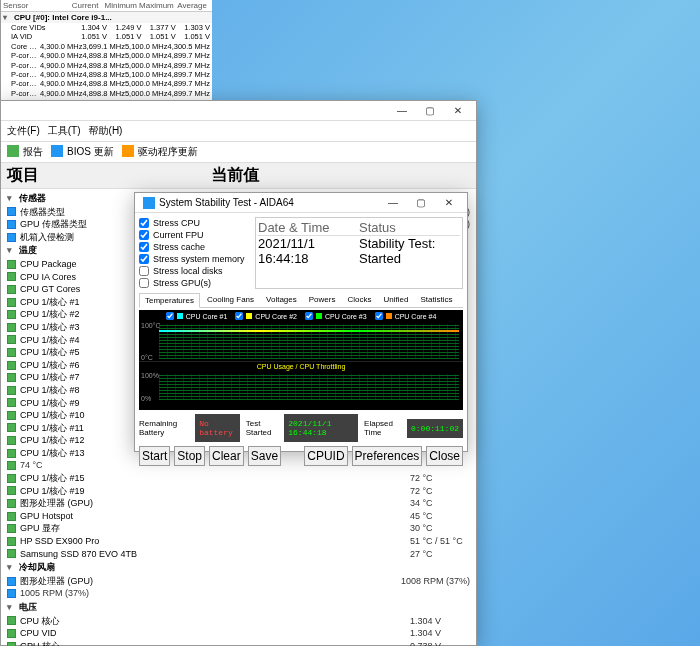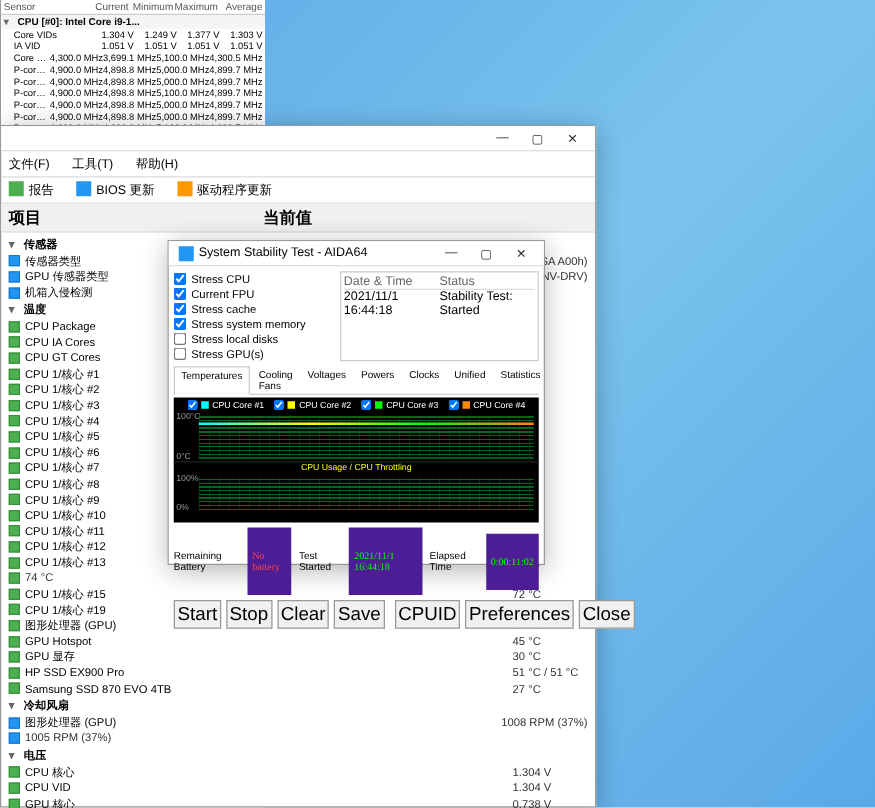--- a/index.html
+++ b/index.html
@@ -1,75 +1,75 @@
 <!DOCTYPE html>
 <html><head>
 <meta charset="utf-8">
 <style>
 * { margin: 0; padding: 0; box-sizing: border-box; font-family: "Segoe UI", Tahoma, sans-serif; }
 body { background: linear-gradient(135deg, #5aa8e8 0%, #7bc4ed 50%, #5aa8e8 100%); width: 700px; height: 646px; overflow: hidden; position: relative; font-size: 9px; }
 .window { position: absolute; background: #fff; border: 1px solid #999; box-shadow: 0 4px 20px rgba(0,0,0,0.3); }
 .titlebar { display: flex; align-items: center; justify-content: flex-end; height: 20px; background: #fff; padding: 0 4px; border-bottom: 1px solid #ddd; }
 .titlebar .btn { width: 28px; height: 16px; display: flex; align-items: center; justify-content: center; font-size: 10px; color: #333; cursor: pointer; }
-.toolbar { display: flex; align-items: center; gap: 18px; padding: 3px 6px; border-bottom: 1px solid #ddd; font-size: 10px; }
+.toolbar { display: flex; align-items: center; gap: 8px; padding: 3px 6px; border-bottom: 1px solid #ddd; font-size: 10px; }
 .toolbar .item { display: flex; gap: 4px; cursor: pointer; }
 .toolbar .icon-sq { width: 12px; height: 12px; }
-.section-hdr { background: #f0f0f0; padding: 2px 6px; font-size: 13px; font-weight: bold; border-bottom: 1px solid #ddd; }
+.section-hdr { background: #f0f0f0; padding: 2px 6px; font-size: 16px; font-weight: bold; border-bottom: 1px solid #ddd; }
 .tree { padding: 2px 4px; font-size: 9px; line-height: 1.4; overflow: auto; }
 .tree-row { display: flex; align-items: center; gap: 4px; padding: 0 2px; }
 .tree-row .sq { width: 9px; height: 9px; border: 1px solid #888; display: inline-block; }
 .tree-row .sq.grn { background: #4caf50; border-color: #388e3c; }
 .tree-row .sq.blu { background: #2196f3; border-color: #1976d2; }
 .tree-row .lbl { flex: 1; white-space: nowrap; overflow: hidden; text-overflow: ellipsis; }
 .tree-row .val { color: #333; min-width: 60px; text-align: left; }
 .tree-cat { display: flex; align-items: center; gap: 4px; font-weight: bold; padding: 1px 2px; }
 .tree-cat .caret { width: 8px; display: inline-block; color: #666; }
 
 
 #hwinfo { left: 0; top: 100px; width: 477px; height: 546px; }
 #hwinfo .body { height: calc(100% - 44px); overflow: auto; }
 
 
-#aida { left: 134px; top: 192px; width: 302px; height: 260px; }
+#aida { left: 134px; top: 192px; width: 334px; height: 260px; }
 #aida .titlebar { justify-content: space-between; }
 #aida .title-left { display: flex; align-items: center; gap: 4px; padding-left: 4px; font-size: 10px; }
 #aida .content { padding: 4px; }
 #aida .top-row { display: flex; gap: 6px; }
 #aida .checks { width: 110px; }
 #aida .check { display: flex; align-items: center; gap: 4px; font-size: 9px; padding: 1px 0; }
 #aida .check input { width: 10px; height: 10px; }
-#aida .status-box { flex: 1; border: 1px solid #ccc; padding: 2px; font-size: 10px; margin-left: 17px; }
+#aida .status-box { flex: 1; border: 1px solid #ccc; padding: 2px; font-size: 13px; }
 #aida .status-hdr { display: flex; border-bottom: 1px solid #ddd; font-weight: normal; color: #666; }
 #aida .status-hdr span { flex: 1; }
 #aida .status-row { display: flex; }
 #aida .status-row span { flex: 1; }
 #aida .tabs { display: flex; gap: 2px; margin-top: 4px; border-bottom: 1px solid #ccc; font-size: 8px; }
 #aida .tab { padding: 2px 5px; cursor: pointer; }
 #aida .tab.active { border: 1px solid #ccc; border-bottom: 1px solid #fff; margin-bottom: -1px; }
 #aida .graph { background: #000; height: 100px; margin-top: 2px; position: relative; }
 #aida .graph-legend { display: flex; gap: 8px; justify-content: center; padding: 2px; font-size: 7px; color: #fff; }
 #aida .graph-legend span { display: flex; align-items: center; gap: 3px; }
 #aida .graph-legend .dot { width: 6px; height: 6px; }
 #aida .graph-split { height: 40px; border-bottom: 1px solid #222; position: relative; }
 #aida .graph-bars { position: absolute; left: 20px; right: 4px; top: 2px; bottom: 2px; background: repeating-linear-gradient(0deg, #0a3 0, #0a3 1px, transparent 1px, transparent 3px), repeating-linear-gradient(90deg, #041 0, #041 1px, transparent 1px, transparent 8px); opacity: 0.6; }
 #aida .graph-line { position: absolute; left: 20px; right: 4px; top: 8px; height: 2px; background: linear-gradient(90deg, #0ff, #ff0, #0f0, #f80); }
 #aida .graph-lbl { position: absolute; left: 2px; font-size: 7px; color: #999; }
 #aida .graph-title { position: absolute; left: 50%; transform: translateX(-50%); font-size: 7px; color: #ff0; top: 1px; }
 #aida .timing { display: flex; gap: 6px; align-items: center; margin-top: 4px; font-size: 8px; }
-#aida .timing .box { background: #4c1d95; color: #0f0; padding: 18px 4px; font-family: Liberation Serif, serif; }
+#aida .timing .box { background: #404040; color: #0f0; padding: 5px 4px; font-family: Liberation Mono, monospace; }
 #aida .timing .box.nobatt { color: #f44; }
 #aida .buttons { display: flex; gap: 4px; margin-top: 4px; }
-#aida .buttons button { flex: 1; font-size: 15px; padding: 2px; border: 1px solid #999; background: #f0f0f0; cursor: pointer; }
+#aida .buttons button { flex: 1; font-size: 12px; padding: 2px; border: 1px solid #999; background: #f0f0f0; cursor: pointer; }
 #aida .buttons .spacer { flex: 2; }
 
 
 #sensors { right: 0; top: 0; width: 212px; height: 646px; background: #fff; border-left: 1px solid #999; overflow: auto; }
 #sensors .hdr { display: flex; font-size: 8px; color: #555; border-bottom: 1px solid #ccc; padding: 1px 2px; position: sticky; top: 0; background: #fff; }
 #sensors .hdr .c0 { flex: 1.8; }
-#sensors .hdr .c { flex: 1; text-align: right; }
+#sensors .hdr .c { flex: 1; text-align: center; }
 #sensors .grp { font-size: 8px; font-weight: bold; padding: 1px 2px; background: #f5f5f5; display: flex; align-items: center; gap: 3px; }
 #sensors .grp .caret { color: #666; width: 8px; }
 #sensors .row { display: flex; font-size: 7.5px; padding: 0 2px; line-height: 1.25; }
 #sensors .row .c0 { flex: 1.8; white-space: nowrap; overflow: hidden; text-overflow: ellipsis; padding-left: 8px; }
 #sensors .row .c { flex: 1; text-align: right; white-space: nowrap; }
 #sensors .row.sub .c0 { padding-left: 14px; }
 </style>
 </head>
 <body>
 

